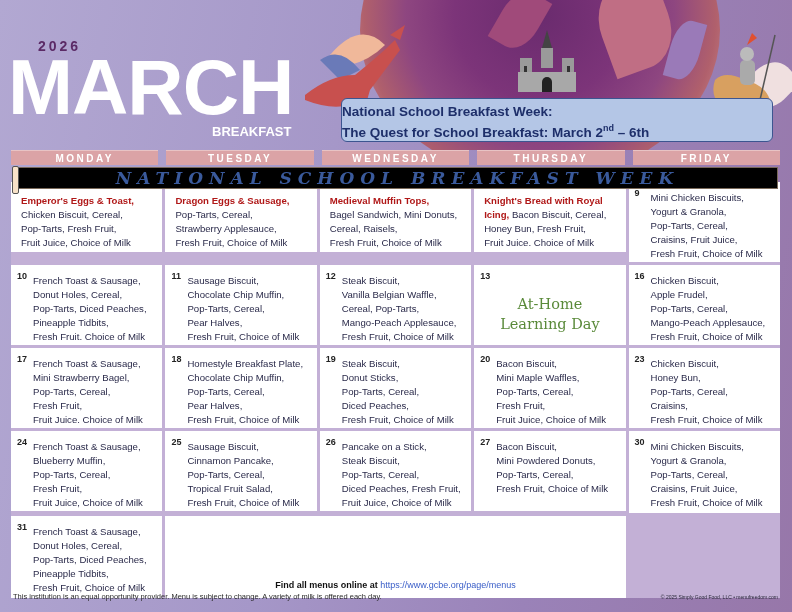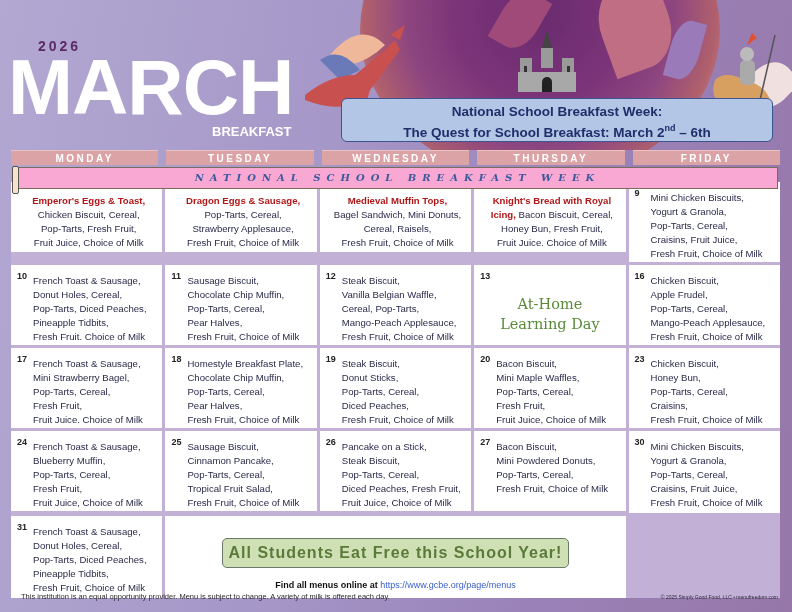--- a/index.html
+++ b/index.html
@@ -55,78 +55,78 @@
   .sub-left {
     position: absolute; left: 13px; top: 124px; font-size: 13px; font-weight: bold; color: #fff; margin-top: 24px;
   }
   .sub-right {
     position: absolute; left: 212px; top: 124px; font-size: 13px; font-weight: bold; color: #fff;
   }
 
   .nsbw-box {
     position: absolute; left: 341px; top: 98px; width: 432px; height: 44px;
     background: #b4c6e6; border: 1.5px solid #3c5590; border-radius: 6px;
-    text-align: center; color: #1e2f6a; font-size: 13.5px; font-weight: bold; line-height: 17px;
+    color: #1e2f6a; font-size: 13.5px; font-weight: bold; line-height: 17px;
     padding-top: 4px; z-index: 3;
   }
   .nsbw-box sup { font-size: 9px; }
 
   
   .cal {
     position: absolute; left: 11px; top: 150px; width: 769px;
   }
   .day-headers { display: flex; gap: 8px; }
   .day-header {
     flex: 1; height: 15px; background: #dba3a6; color: #fff; font-size: 10px; font-weight: bold;
     letter-spacing: 2.5px; text-align: center; line-height: 15px; border-top: 1px solid #e8c3c4;
   }
   .scroll-banner {
-    position: absolute; left: 6px; top: 17px; width: 761px; height: 22px; background: #f9a8d4;
+    position: absolute; left: 6px; top: 17px; width: 761px; height: 22px; background: #000000;
     border: 1px solid #7a6a5a; text-align: center; font-family: "DejaVu Serif", serif;
-    font-style: italic; font-weight: bold; font-size: 10px; letter-spacing: 6px; color: #3a5a9c;
+    font-style: italic; font-weight: bold; font-size: 17px; letter-spacing: 6px; color: #3a5a9c;
     line-height: 20px; z-index: 2;
   }
   .scroll-banner::before {
     content: ""; position: absolute; left: -6px; top: -2px; width: 5px; height: 26px;
     background: #f8e2c8; border: 1px solid #555; border-radius: 2px;
   }
   .grid {
     position: absolute; left: 0; top: 32px; width: 769px;
     display: grid; grid-template-columns: repeat(5, 1fr); gap: 3px;
     background: #c3b0d6;
   }
   .cell {
     background: #fff; height: 80px; padding: 3px 6px 2px 6px; font-size: 9.6px; color: #2a2a4a;
     line-height: 14px; position: relative;
   }
   .grid .r1 { height: 70px; padding-top: 12px; padding-left: 10px; }
   .cell .num {
     position: absolute; left: 6px; top: 4px; font-size: 9px; font-weight: bold; color: #222;
   }
   .cell .menu { padding-left: 16px; padding-top: 6px; white-space: pre-line; }
-  .cell .menu.r1m { padding-left: 0; padding-top: 0; text-align: center; }
+  .cell .menu.r1m { padding-left: 0; padding-top: 0; }
   .cell .feat { color: #b01818; font-weight: bold; }
   .cell .athome {
     color: #5a8a3a; font-family: "DejaVu Serif", serif; font-size: 14.5px; text-align: center;
     line-height: 20px; margin-top: 26px;
   }
   .cell.span3 {
     grid-column: span 3; height: 82px; display: flex; flex-direction: column; align-items: center;
     justify-content: flex-end; padding-bottom: 6px;
   }
   .free-btn {
     width: 347px; height: 30px; background: #cfe0b5; border: 1.5px solid #6a7a6a; border-radius: 5px;
     color: #5a7a3a; font-size: 16px; font-weight: bold; text-align: center; line-height: 27px;
     letter-spacing: 1px; margin-bottom: 10px;
   }
   .find-line { font-size: 9px; color: #111; font-weight: bold; }
   .find-line a { color: #3a5ec8; text-decoration: none; font-weight: normal; }
 
   .footer-left {
-    position: absolute; left: 13px; top: 592px; font-size: 7.5px; color: #2a2a2a; margin-left: 8px;
+    position: absolute; left: 13px; top: 592px; font-size: 7.5px; color: #2a2a2a;
   }
   .footer-right {
     position: absolute; right: 14px; top: 594px; font-size: 5px; color: #2a2a3a;
   }
 </style>
 </head>
 <body>
 
 <div class="page">
 
@@ -335,21 +335,20 @@
       </div>
       <div class="cell" style="height:82px">
         <span class="num">31</span>
         <div class="menu">French Toast &amp; Sausage,
 Donut Holes, Cereal,
 Pop-Tarts, Diced Peaches,
 Pineapple Tidbits,
 Fresh Fruit, Choice of Milk</div>
       </div>
       <div class="cell span3">
-        <div class="free-btn">All Students Eat Free this School Year!</div>
         <div class="find-line">
           <span>Find all menus online at </span><a>https://www.gcbe.org/page/menus</a>
         </div>
       </div>
     </div>
   </div>
 
   <div class="footer-left">This institution is an equal opportunity provider.  Menu is subject to change. A variety of milk is offered each day.</div>
   <div class="footer-right">© 2025 Simply Good Food, LLC  •  menufreedom.com</div>
 </div>

